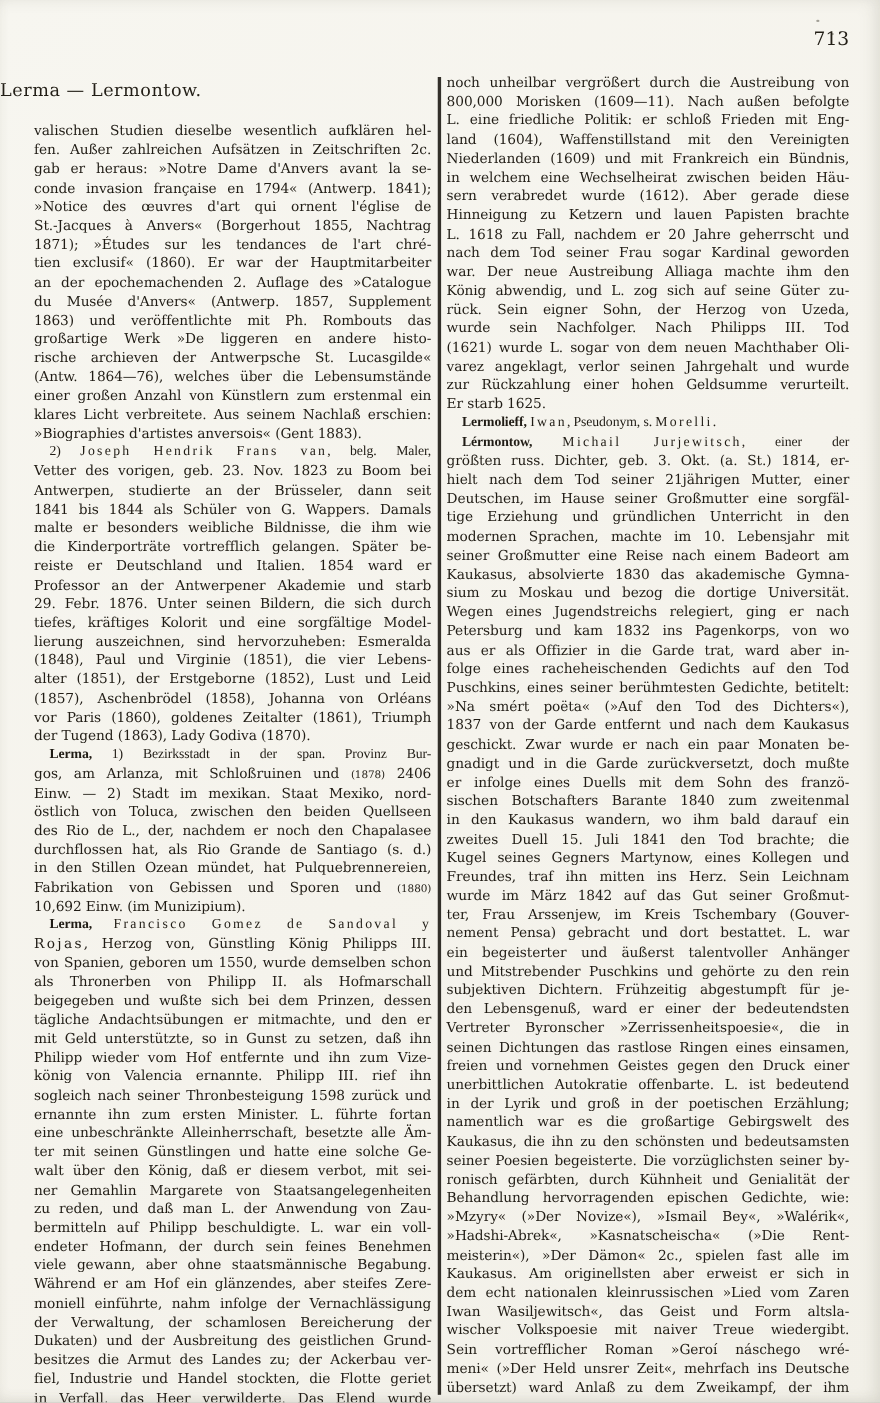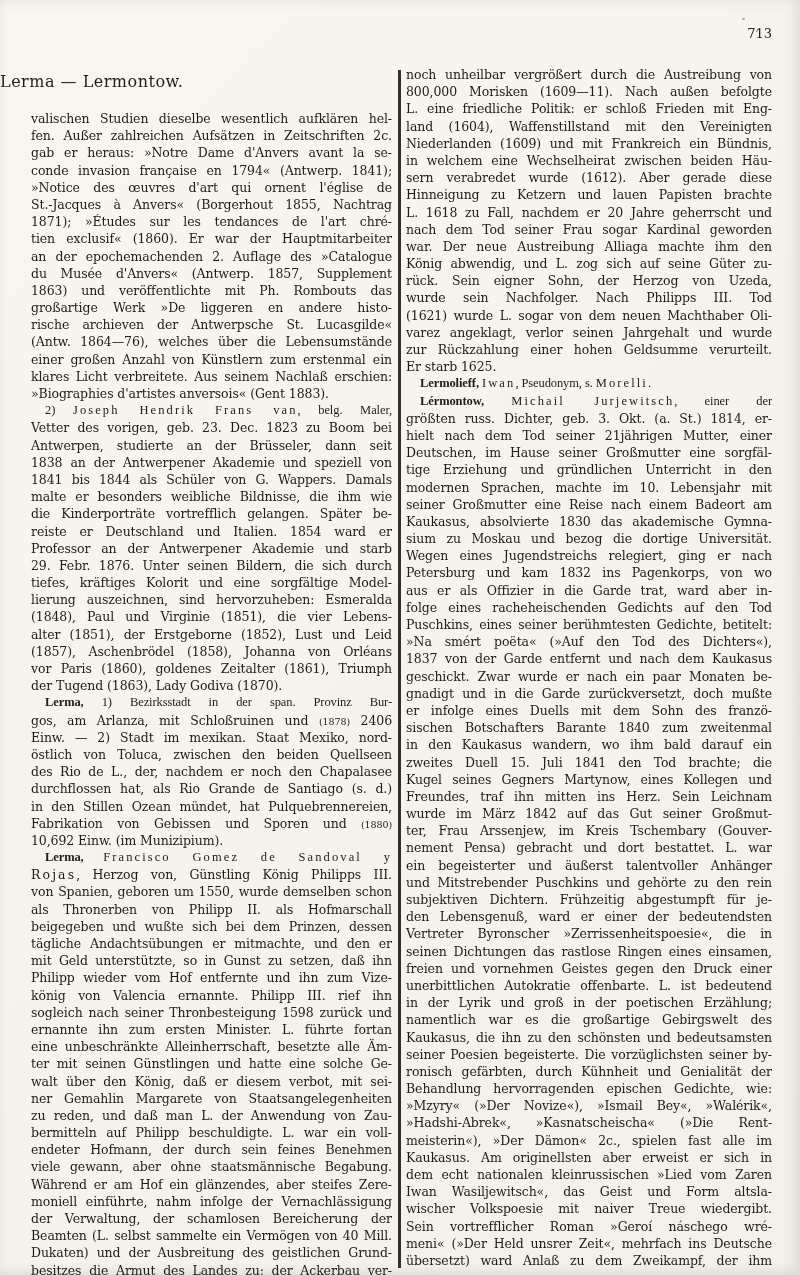--- a/index.html
+++ b/index.html
@@ -9,21 +9,21 @@
     font-family:"DejaVu Serif","Liberation Serif",serif;
     color:#201c15;overflow:hidden;
     box-shadow:inset -6px 0 14px rgba(90,85,70,.10), inset 0 -4px 10px rgba(90,85,70,.06);
   }
   .header{position:absolute;top:24px;left:0;width:100%;height:26px;}
   .header-title{
     position:absolute;left:0;right:0;text-align:left;
     font-size:16px;letter-spacing:.5px;font-weight:500;color:#221e16;margin-top:48px;
   }
   .page-number{
-    position:absolute;right:28px;top:2px;font-size:13px;color:#221e16;
+    position:absolute;right:28px;top:2px;font-size:17px;color:#221e16;
   }
   .col{position:absolute;top:66px;height:1204px;}
   .col-left{left:31px;width:361px;margin-top:44px;}
   .col-right{left:406px;width:366px;}
   .divider{
     position:absolute;left:398px;top:70px;height:1198px;width:2px;
     background:#33302a;border-left:1px solid rgba(51,48,42,.35);
   }
   .line{
     font-size:12.5px;line-height:17.2px;height:17.2px;
@@ -64,23 +64,22 @@
       <div class="line"><span class="seg-n">an der epochemachenden 2. Auflage des »Catalogue</span></div>
       <div class="line"><span class="seg-n">du Musée d'Anvers« (Antwerp. 1857, Supplement</span></div>
       <div class="line"><span class="seg-n">1863) und veröffentlichte mit Ph. Rombouts das</span></div>
       <div class="line"><span class="seg-n">großartige Werk »De liggeren en andere histo-</span></div>
       <div class="line"><span class="seg-n">rische archieven der Antwerpsche St. Lucasgilde«</span></div>
       <div class="line"><span class="seg-n">(Antw. 1864—76), welches über die Lebensumstände</span></div>
       <div class="line"><span class="seg-n">einer großen Anzahl von Künstlern zum erstenmal ein</span></div>
       <div class="line"><span class="seg-n">klares Licht verbreitete. Aus seinem Nachlaß erschien:</span></div>
       <div class="line end"><span class="seg-n">»Biographies d'artistes anversois« (Gent 1883).</span></div>
       <div class="line indent"><span class="seg-n">2) </span><span class="seg-sp">Joseph Hendrik Frans van</span><span class="seg-n">, belg. Maler,</span></div>
-      <div class="line"><span class="seg-n">Vetter des vorigen, geb. 23. Dec. 1823 zu Boom bei</span></div>
+      <div class="line"><span class="seg-n">Vetter des vorigen, geb. 23. Nov. 1823 zu Boom bei</span></div>
       <div class="line"><span class="seg-n">Antwerpen, studierte an der Brüsseler, dann seit</span></div>
-      <div class="line"><span class="seg-n">1838 an der Antwerpener Akademie und speziell von</span></div>
       <div class="line"><span class="seg-n">1841 bis 1844 als Schüler von G. Wappers. Damals</span></div>
       <div class="line"><span class="seg-n">malte er besonders weibliche Bildnisse, die ihm wie</span></div>
       <div class="line"><span class="seg-n">die Kinderporträte vortrefflich gelangen. Später be-</span></div>
       <div class="line"><span class="seg-n">reiste er Deutschland und Italien. 1854 ward er</span></div>
       <div class="line"><span class="seg-n">Professor an der Antwerpener Akademie und starb</span></div>
       <div class="line"><span class="seg-n">29. Febr. 1876. Unter seinen Bildern, die sich durch</span></div>
       <div class="line"><span class="seg-n">tiefes, kräftiges Kolorit und eine sorgfältige Model-</span></div>
       <div class="line"><span class="seg-n">lierung auszeichnen, sind hervorzuheben: Esmeralda</span></div>
       <div class="line"><span class="seg-n">(1848), Paul und Virginie (1851), die vier Lebens-</span></div>
       <div class="line"><span class="seg-n">alter (1851), der Erstgeborne (1852), Lust und Leid</span></div>
@@ -111,21 +110,20 @@
       <div class="line"><span class="seg-n">ter mit seinen Günstlingen und hatte eine solche Ge-</span></div>
       <div class="line"><span class="seg-n">walt über den König, daß er diesem verbot, mit sei-</span></div>
       <div class="line"><span class="seg-n">ner Gemahlin Margarete von Staatsangelegenheiten</span></div>
       <div class="line"><span class="seg-n">zu reden, und daß man L. der Anwendung von Zau-</span></div>
       <div class="line"><span class="seg-n">bermitteln auf Philipp beschuldigte. L. war ein voll-</span></div>
       <div class="line"><span class="seg-n">endeter Hofmann, der durch sein feines Benehmen</span></div>
       <div class="line"><span class="seg-n">viele gewann, aber ohne staatsmännische Begabung.</span></div>
       <div class="line"><span class="seg-n">Während er am Hof ein glänzendes, aber steifes Zere-</span></div>
       <div class="line"><span class="seg-n">moniell einführte, nahm infolge der Vernachlässigung</span></div>
       <div class="line"><span class="seg-n">der Verwaltung, der schamlosen Bereicherung der</span></div>
-      <div class="line"><span class="seg-n">Beamten (L. selbst sammelte ein Vermögen von 40 Mill.</span></div>
       <div class="line"><span class="seg-n">Dukaten) und der Ausbreitung des geistlichen Grund-</span></div>
       <div class="line"><span class="seg-n">besitzes die Armut des Landes zu; der Ackerbau ver-</span></div>
       <div class="line"><span class="seg-n">fiel, Industrie und Handel stockten, die Flotte geriet</span></div>
       <div class="line"><span class="seg-n">in Verfall, das Heer verwilderte.  Das Elend wurde</span></div>
     </div>
   <div class="divider"></div>
   <div class="col col-right" id="col-right">
       <div class="line"><span class="seg-n">noch unheilbar vergrößert durch die Austreibung von</span></div>
       <div class="line"><span class="seg-n">800,000 Morisken (1609—11). Nach außen befolgte</span></div>
       <div class="line"><span class="seg-n">L. eine friedliche Politik: er schloß Frieden mit Eng-</span></div>

